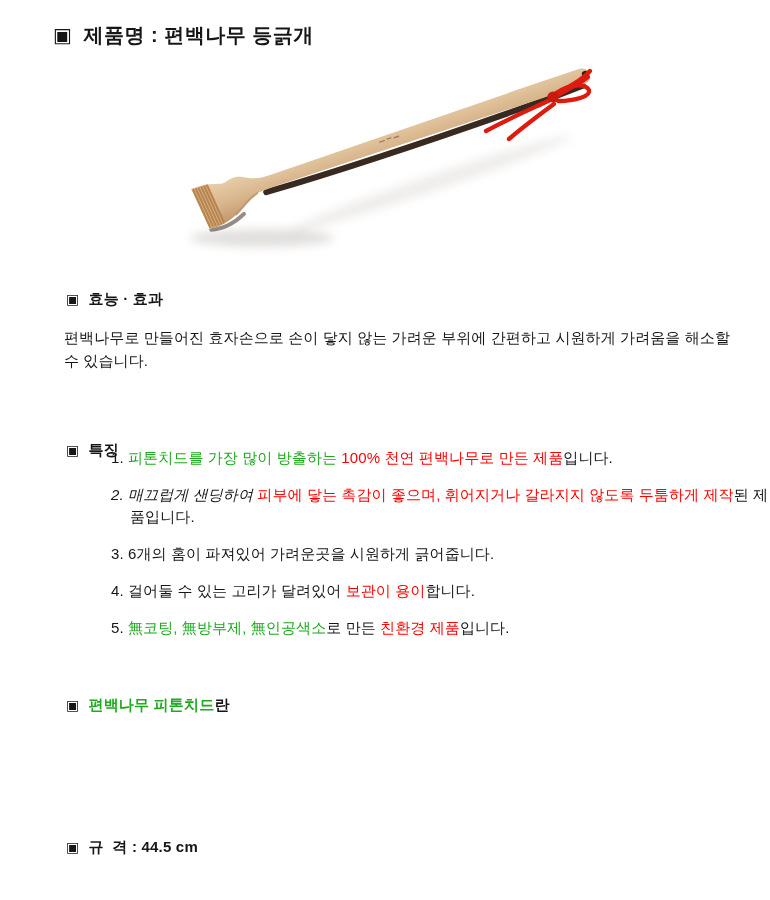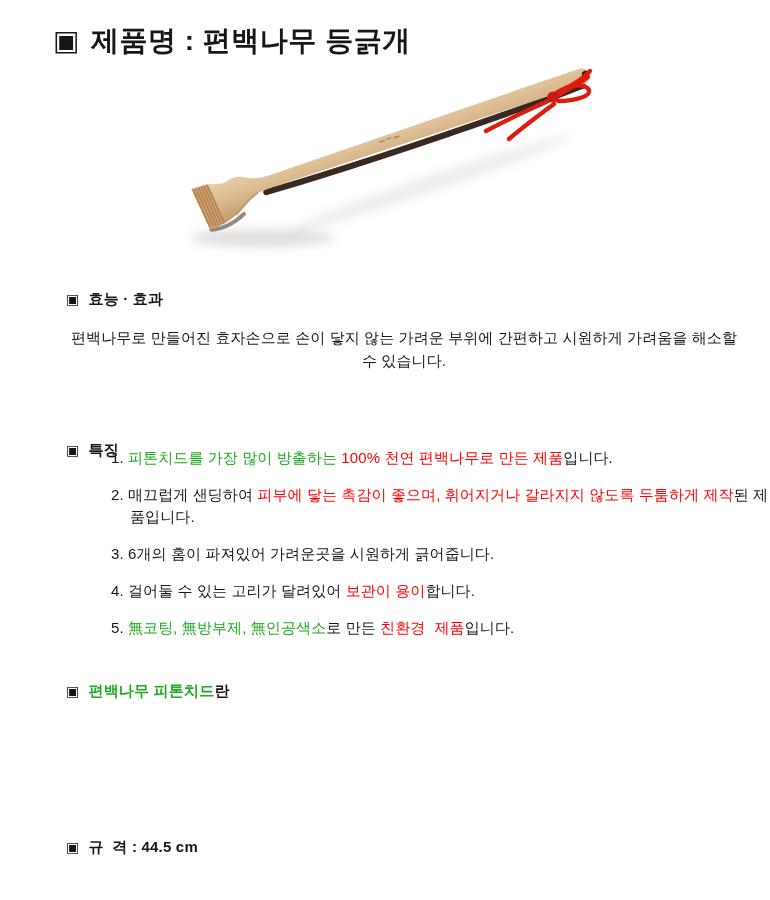--- a/index.html
+++ b/index.html
@@ -4,32 +4,32 @@
 <style>
   html,body{margin:0;padding:0;}
   body{
     width:770px;height:900px;background:#ffffff;
     font-family:"Liberation Sans","DejaVu Sans",sans-serif;
     color:var(--black,#161616);
   }
   .page{position:relative;width:770px;height:900px;overflow:hidden;background:#fff;}
   .title{
     position:absolute;left:53px;top:22px;margin:0;
-    font-size:28px;font-weight:700;letter-spacing:.5px;white-space:nowrap;
+    font-size:20px;font-weight:700;letter-spacing:.5px;white-space:nowrap;
   }
   .title .bullet{margin-right:11px;}
   .photo{position:absolute;left:0;top:52px;}
   .sec-h{
     position:absolute;left:50px;margin:16px;
     font-size:15px;font-weight:700;letter-spacing:.2px;white-space:nowrap;
   }
   .sec-h .bullet{margin-right:9px;font-size:14px;}
   .body-text{
     position:absolute;margin:0;font-size:15px;line-height:23px;
-    word-break:break-all;letter-spacing:.1px;text-align:center;
+    word-break:break-all;letter-spacing:.1px;
   }
   .features{
     position:absolute;left:68px;top:447px;width:668px;
     font-size:15px;line-height:22px;letter-spacing:.1px;margin-left:43px;
   }
   .feat-item{margin-bottom:15px;padding-left:19px;text-indent:-19px;word-break:break-all;}
   .pre{white-space:pre;}
 </style>
 </head>
 <body>
@@ -107,27 +107,27 @@
   <h2 class="sec-h" style="top:274px">
     <span class="bullet">▣</span><span>효능 · 효과</span>
   </h2>
   <p class="body-text" style="top:326px;left:64px;width:680px">편백나무로 만들어진 효자손으로 손이 닿지 않는 가려운 부위에 간편하고 시원하게 가려움을 해소할 수 있습니다.</p>
 
   <h2 class="sec-h" style="top:425px">
     <span class="bullet">▣</span><span>특징</span>
   </h2>
   <div class="features">
     <div class="feat-item"><span style="color: var(--black);">1. </span><span style="color: var(--green);">피톤치드를 가장 많이 방출하는 </span><span style="color: var(--red);">100% 천연 편백나무로 만든 제품</span><span style="color: var(--black);">입니다.</span></div>
-    <div class="feat-item"><span style="color: var(--black);">2. 매끄럽게 샌딩하여 </span><span style="color: var(--red);">피부에 닿는 촉감이 좋으며, 휘어지거나 갈라지지 않도록 두툼하게 제작</span><span style="color: var(--black);">된 제품입니다.</span></div>
+    <div class="feat-item"><span style="color: var(--black); font-style: italic;">2. 매끄럽게 샌딩하여 </span><span style="color: var(--red);">피부에 닿는 촉감이 좋으며, 휘어지거나 갈라지지 않도록 두툼하게 제작</span><span style="color: var(--black);">된 제품입니다.</span></div>
     <div class="feat-item"><span style="color: var(--black);">3. 6개의 홈이 파져있어 가려운곳을 시원하게 긁어줍니다.</span></div>
     <div class="feat-item"><span style="color: var(--black);">4. 걸어둘 수 있는 고리가 달려있어 </span><span style="color: var(--red);">보관이 용이</span><span style="color: var(--black);">합니다.</span></div>
-    <div class="feat-item"><span style="color: var(--black);">5. </span><span style="color: var(--green);">無코팅, 無방부제, 無인공색소</span><span style="color: var(--black);">로 만든 </span><span style="color: var(--red); font-family: Liberation Mono, monospace;">친환경 제품</span><span style="color: var(--black);">입니다.</span></div>
+    <div class="feat-item"><span style="color: var(--black);">5. </span><span style="color: var(--green);">無코팅, 無방부제, 無인공색소</span><span style="color: var(--black);">로 만든 </span><span style="color: var(--red);">친환경 제품</span><span style="color: var(--black);">입니다.</span></div>
   </div>
 
-  <h2 class="sec-h" style="top:666px">
+  <h2 class="sec-h" style="top:680px">
     <span class="bullet">▣</span><span><span style="color: var(--green);">편백나무 피톤치드</span><span style="color: var(--black);">란</span></span>
   </h2>
 
   <h2 class="sec-h" style="top:822px">
     <span class="bullet">▣</span><span class="pre">규  격 : 44.5 cm</span>
   </h2>
 
 
 </div>
 

